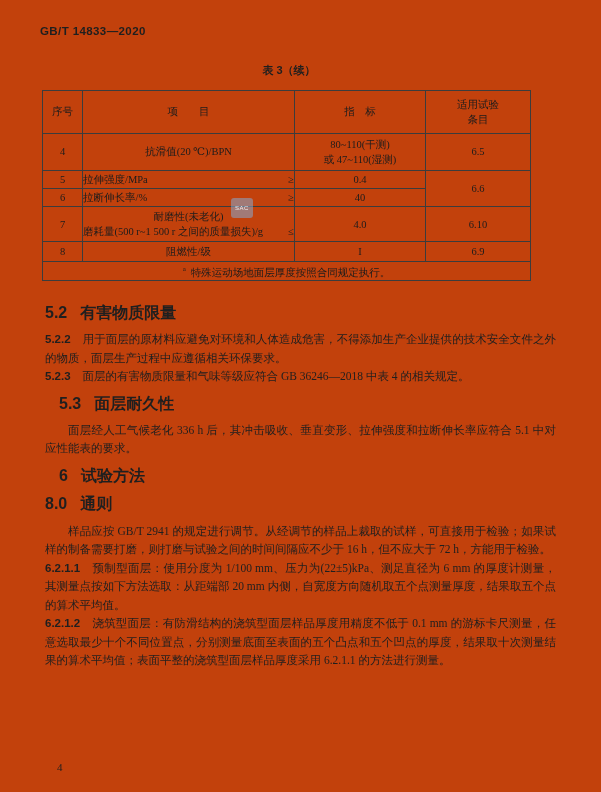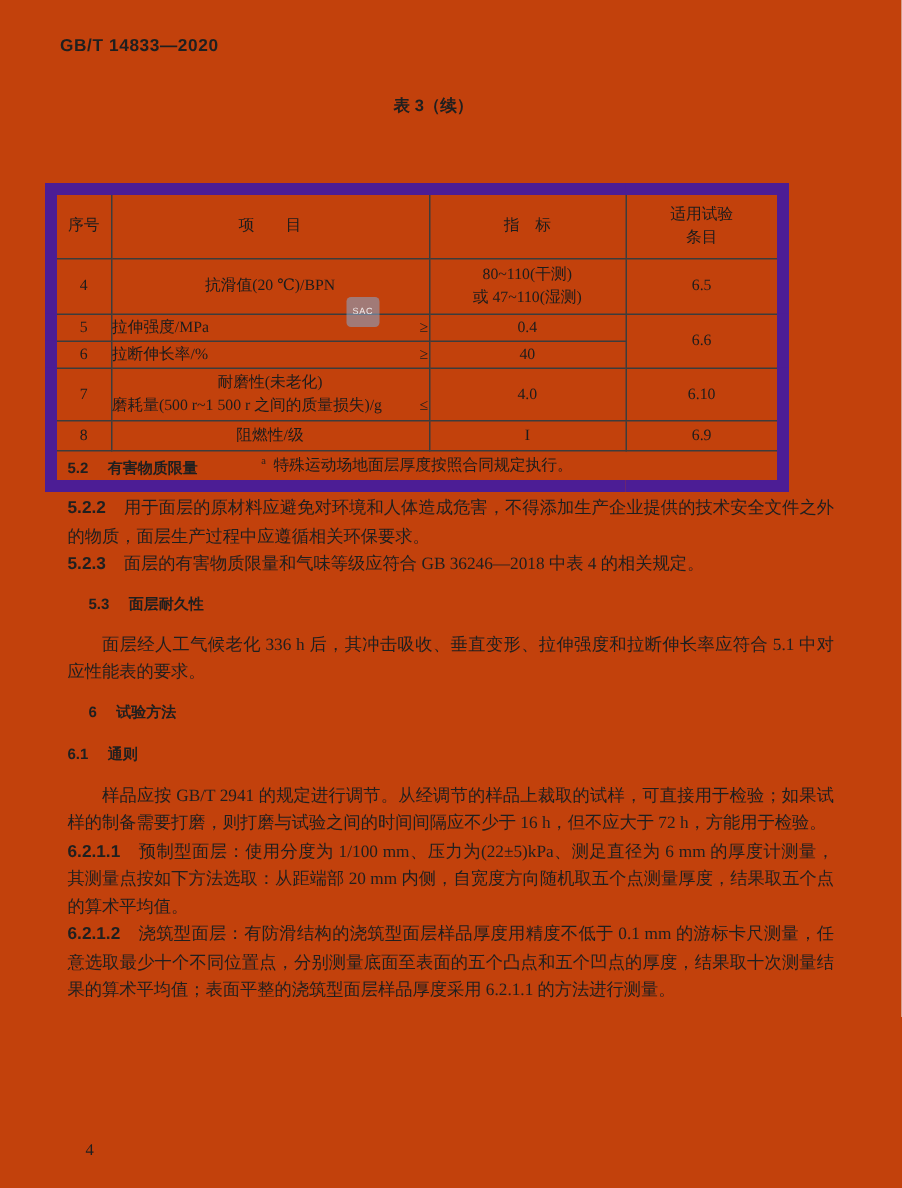--- a/index.html
+++ b/index.html
@@ -16,25 +16,24 @@
     position:absolute; top:25px; left:40px;
     font-family:"Liberation Sans","DejaVu Sans",sans-serif;
     font-weight:bold; font-size:11.5px; letter-spacing:0.4px;
   }
   .table-caption {
     position:absolute; top:63px; left:45px; width:488px;
     text-align:center; font-weight:bold; font-size:11px;
     font-family:"Liberation Sans","DejaVu Sans",sans-serif;
   }
   table.spec {
-    position:absolute; top:90px; left:30px;
+    position:absolute; top:90px; left:42px;
     width:488px; border-collapse:collapse; table-layout:fixed;
     font-size:10.5px; line-height:1.45; color:#1c1c1c;
-    border:8px solid #4c1d95;
-    margin-top:32px;
+    border:1px solid #4c1d95;
   }
   table.spec td {
     border:1px solid #3c3c3c;
     padding:1px 0;
     vertical-align:middle;
     text-align:center;
   }
   tr.h-head td { height:40px; }
   tr.h-r4  td { height:34px; }
   tr.h-sm  td { height:15px; }
@@ -45,21 +44,21 @@
   .item-flex { display:flex; justify-content:space-between; align-items:center;font-family:Liberation Serif, serif; }
   .sym { padding-left:4px; }
   td.c-foot { text-align:left; padding:1px 4px 1px 15px; }
   td.c-foot sup { font-size:7px; margin-right:5px; }
   .content {
     position:absolute; left:45px; top:283px; width:511px;
     font-size:11.5px;
   }
   .h-sec {
     font-family:"Liberation Sans","DejaVu Sans",sans-serif;
-    font-weight:bold; font-size:10px; line-height:14px;
+    font-weight:bold; font-size:16px; line-height:14px;
     margin:0;
   }
   .h-sec .sec-num { margin-right:13px; }
   .mt-h1 { margin-top:23px; margin-bottom:10px; }
   .mt-h  { margin-top:11px; margin-bottom:10px;margin-left:14px; }
   .mt-h2 { margin-top:14px; margin-bottom:11px; }
   p.body-p {
     margin:0; text-align:justify; line-height:18.5px;
   }
   p.body-p .cl-num {
@@ -180,21 +179,21 @@
     <p class="body-p"><span class="cl-num">5.2.2</span><span>用于面层的原材料应避免对环境和人体造成危害，不得添加生产企业提供的技术安全文件之外的物质，面层生产过程中应遵循相关环保要求。</span></p>
 
     <p class="body-p"><span class="cl-num">5.2.3</span><span>面层的有害物质限量和气味等级应符合 GB 36246—2018 中表 4 的相关规定。</span></p>
 
     <p class="h-sec mt-h"><span class="sec-num">5.3</span><span>面层耐久性</span></p>
 
     <p class="body-p indent">面层经人工气候老化 336 h 后，其冲击吸收、垂直变形、拉伸强度和拉断伸长率应符合 5.1 中对应性能表的要求。</p>
 
     <p class="h-sec mt-h"><span class="sec-num">6</span><span>试验方法</span></p>
 
-    <p class="h-sec mt-h2"><span class="sec-num">6.1</span><span>通则</span></p>
+    <p class="h-sec mt-h2"><span class="sec-num">8.0</span><span>通则</span></p>
 
     <p class="body-p indent">样品应按 GB/T 2941 的规定进行调节。从经调节的样品上裁取的试样，可直接用于检验；如果试样的制备需要打磨，则打磨与试验之间的时间间隔应不少于 16 h，但不应大于 72 h，方能用于检验。</p>
 
 
 
     <p class="body-p"><span class="cl-num">6.2.1.1</span><span>预制型面层：使用分度为 1/100 mm、压力为(22±5)kPa、测足直径为 6 mm 的厚度计测量，其测量点按如下方法选取：从距端部 20 mm 内侧，自宽度方向随机取五个点测量厚度，结果取五个点的算术平均值。</span></p>
 
     <p class="body-p"><span class="cl-num">6.2.1.2</span><span>浇筑型面层：有防滑结构的浇筑型面层样品厚度用精度不低于 0.1 mm 的游标卡尺测量，任意选取最少十个不同位置点，分别测量底面至表面的五个凸点和五个凹点的厚度，结果取十次测量结果的算术平均值；表面平整的浇筑型面层样品厚度采用 6.2.1.1 的方法进行测量。</span></p>
 
   </div>

